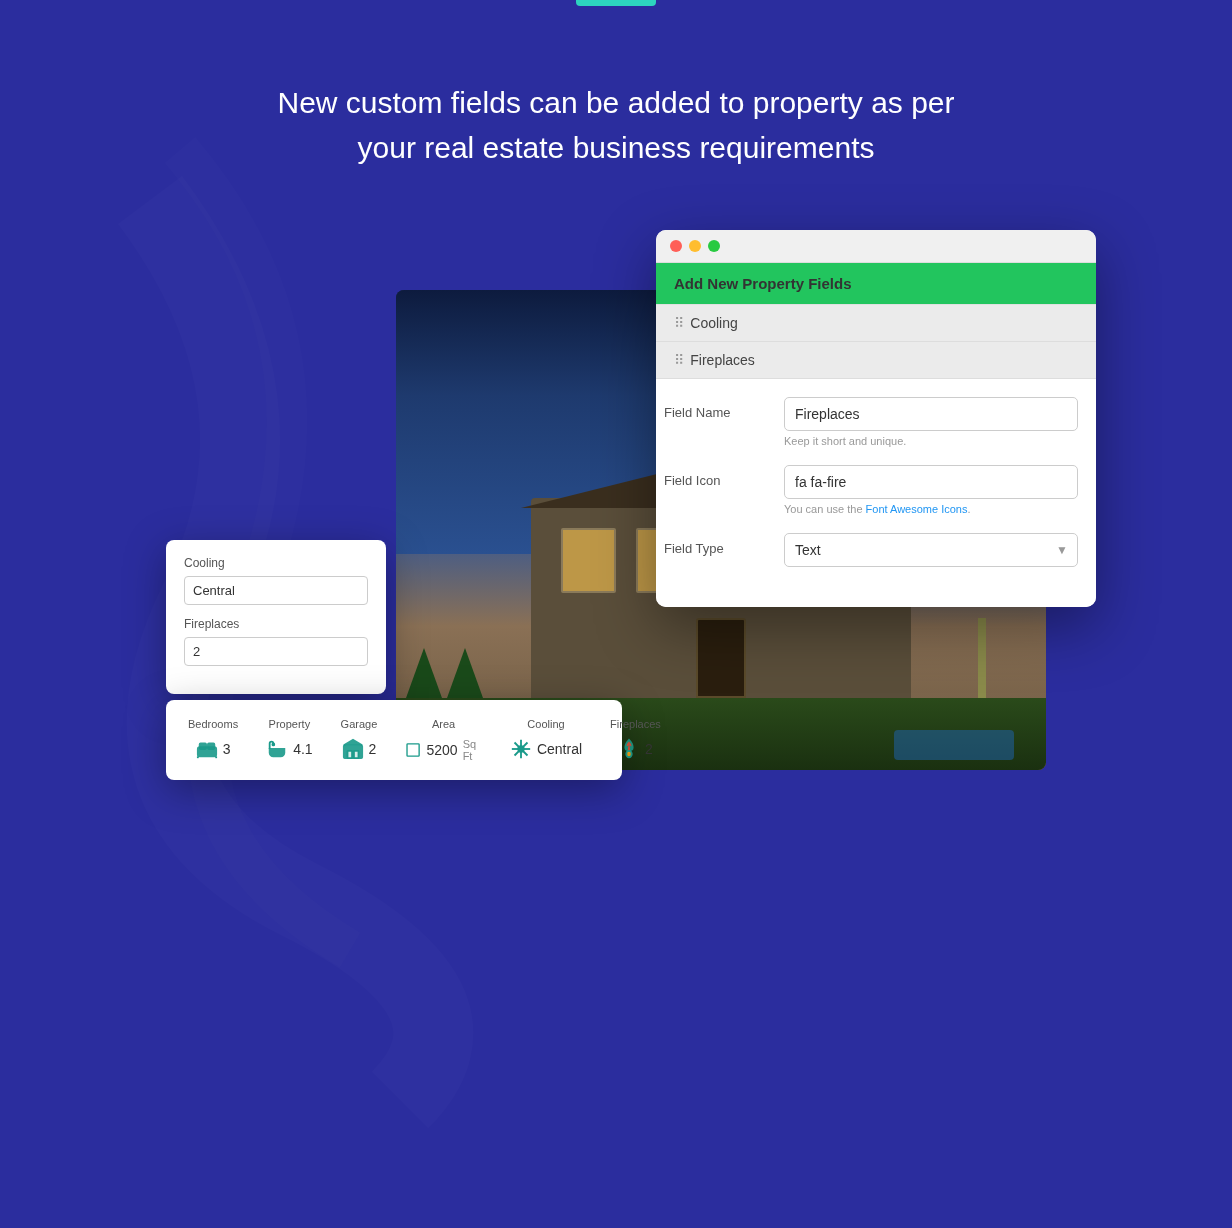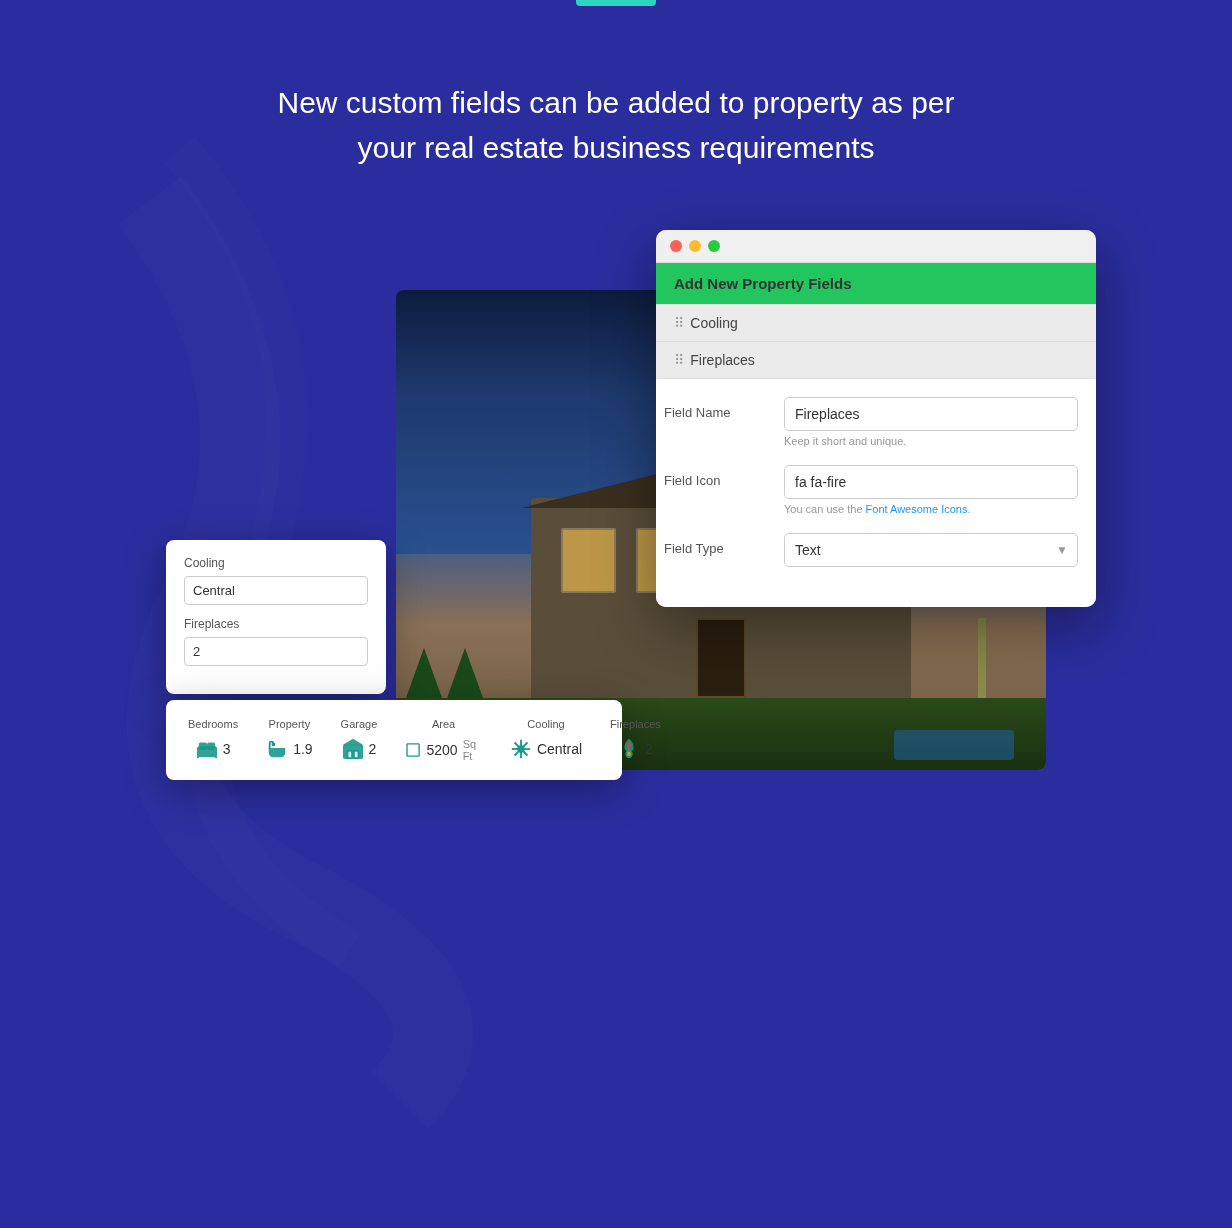--- a/index.html
+++ b/index.html
@@ -511,21 +511,21 @@
         </div>
 
         <div class="detail-item">
           <div class="detail-label">Property</div>
           <div class="detail-value-row">
             <svg class="svg-icon" viewBox="0 0 24 24">
               <path d="M4 12h16v4a4 4 0 01-4 4H8a4 4 0 01-4-4v-4z" fill="#1a9a8a" opacity="0.9"></path>
               <path d="M4 12V6a2 2 0 012-2v0a2 2 0 012 2v2" stroke="#1a9a8a" stroke-width="2" fill="none"></path>
               <circle cx="8" cy="7" r="1" fill="#1a9a8a"></circle>
             </svg>
-            <span class="detail-value">1.9</span>
+            <span class="detail-value">4.1</span>
           </div>
         </div>
 
         <div class="detail-item">
           <div class="detail-label">Garage</div>
           <div class="detail-value-row">
             <svg class="svg-icon" viewBox="0 0 24 24">
               <rect x="2" y="8" width="20" height="14" rx="1" fill="#1a9a8a" opacity="0.9"></rect>
               <path d="M2 8 L12 2 L22 8" fill="#1a9a8a" opacity="0.9"></path>
               <rect x="6" y="14" width="5" height="8" rx="0.5" fill="white" opacity="0.8"></rect>

